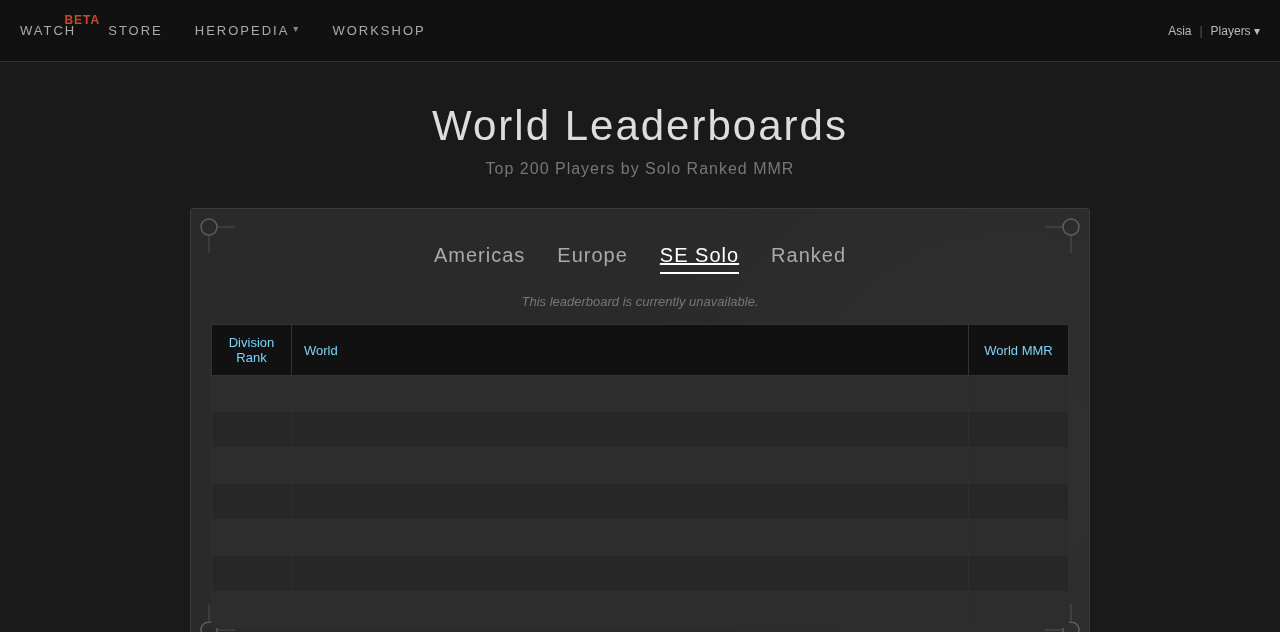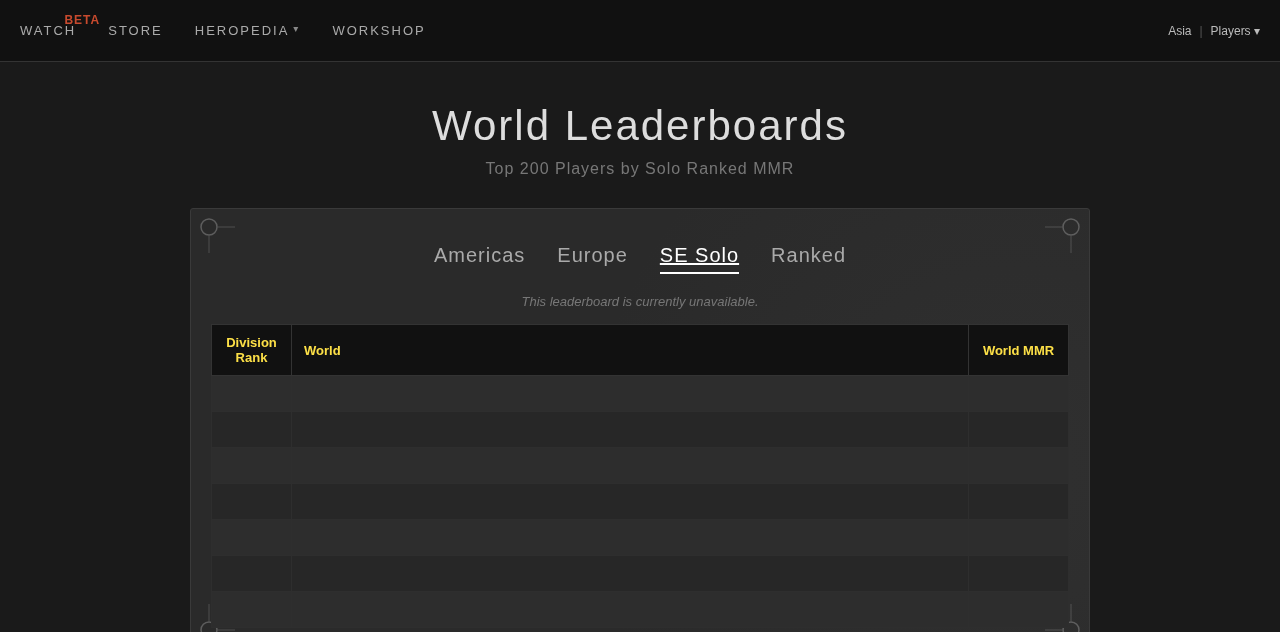--- a/index.html
+++ b/index.html
@@ -210,23 +210,23 @@
       border-collapse: collapse;
       position: relative;
       z-index: 1;
     }
 
     .leaderboard-table thead tr {
       background-color: #111;
     }
 
     .leaderboard-table thead th {
-      color: #fde047;
+      color: #7dd3fc;
       font-size: 13px;
-      font-weight: bold;
+      font-weight: normal;
       padding: 10px 12px;
       text-align: left;
       border: 1px solid #333;
     }
 
     .leaderboard-table thead th:first-child {
       text-align: center;
       width: 80px;
     }
 

